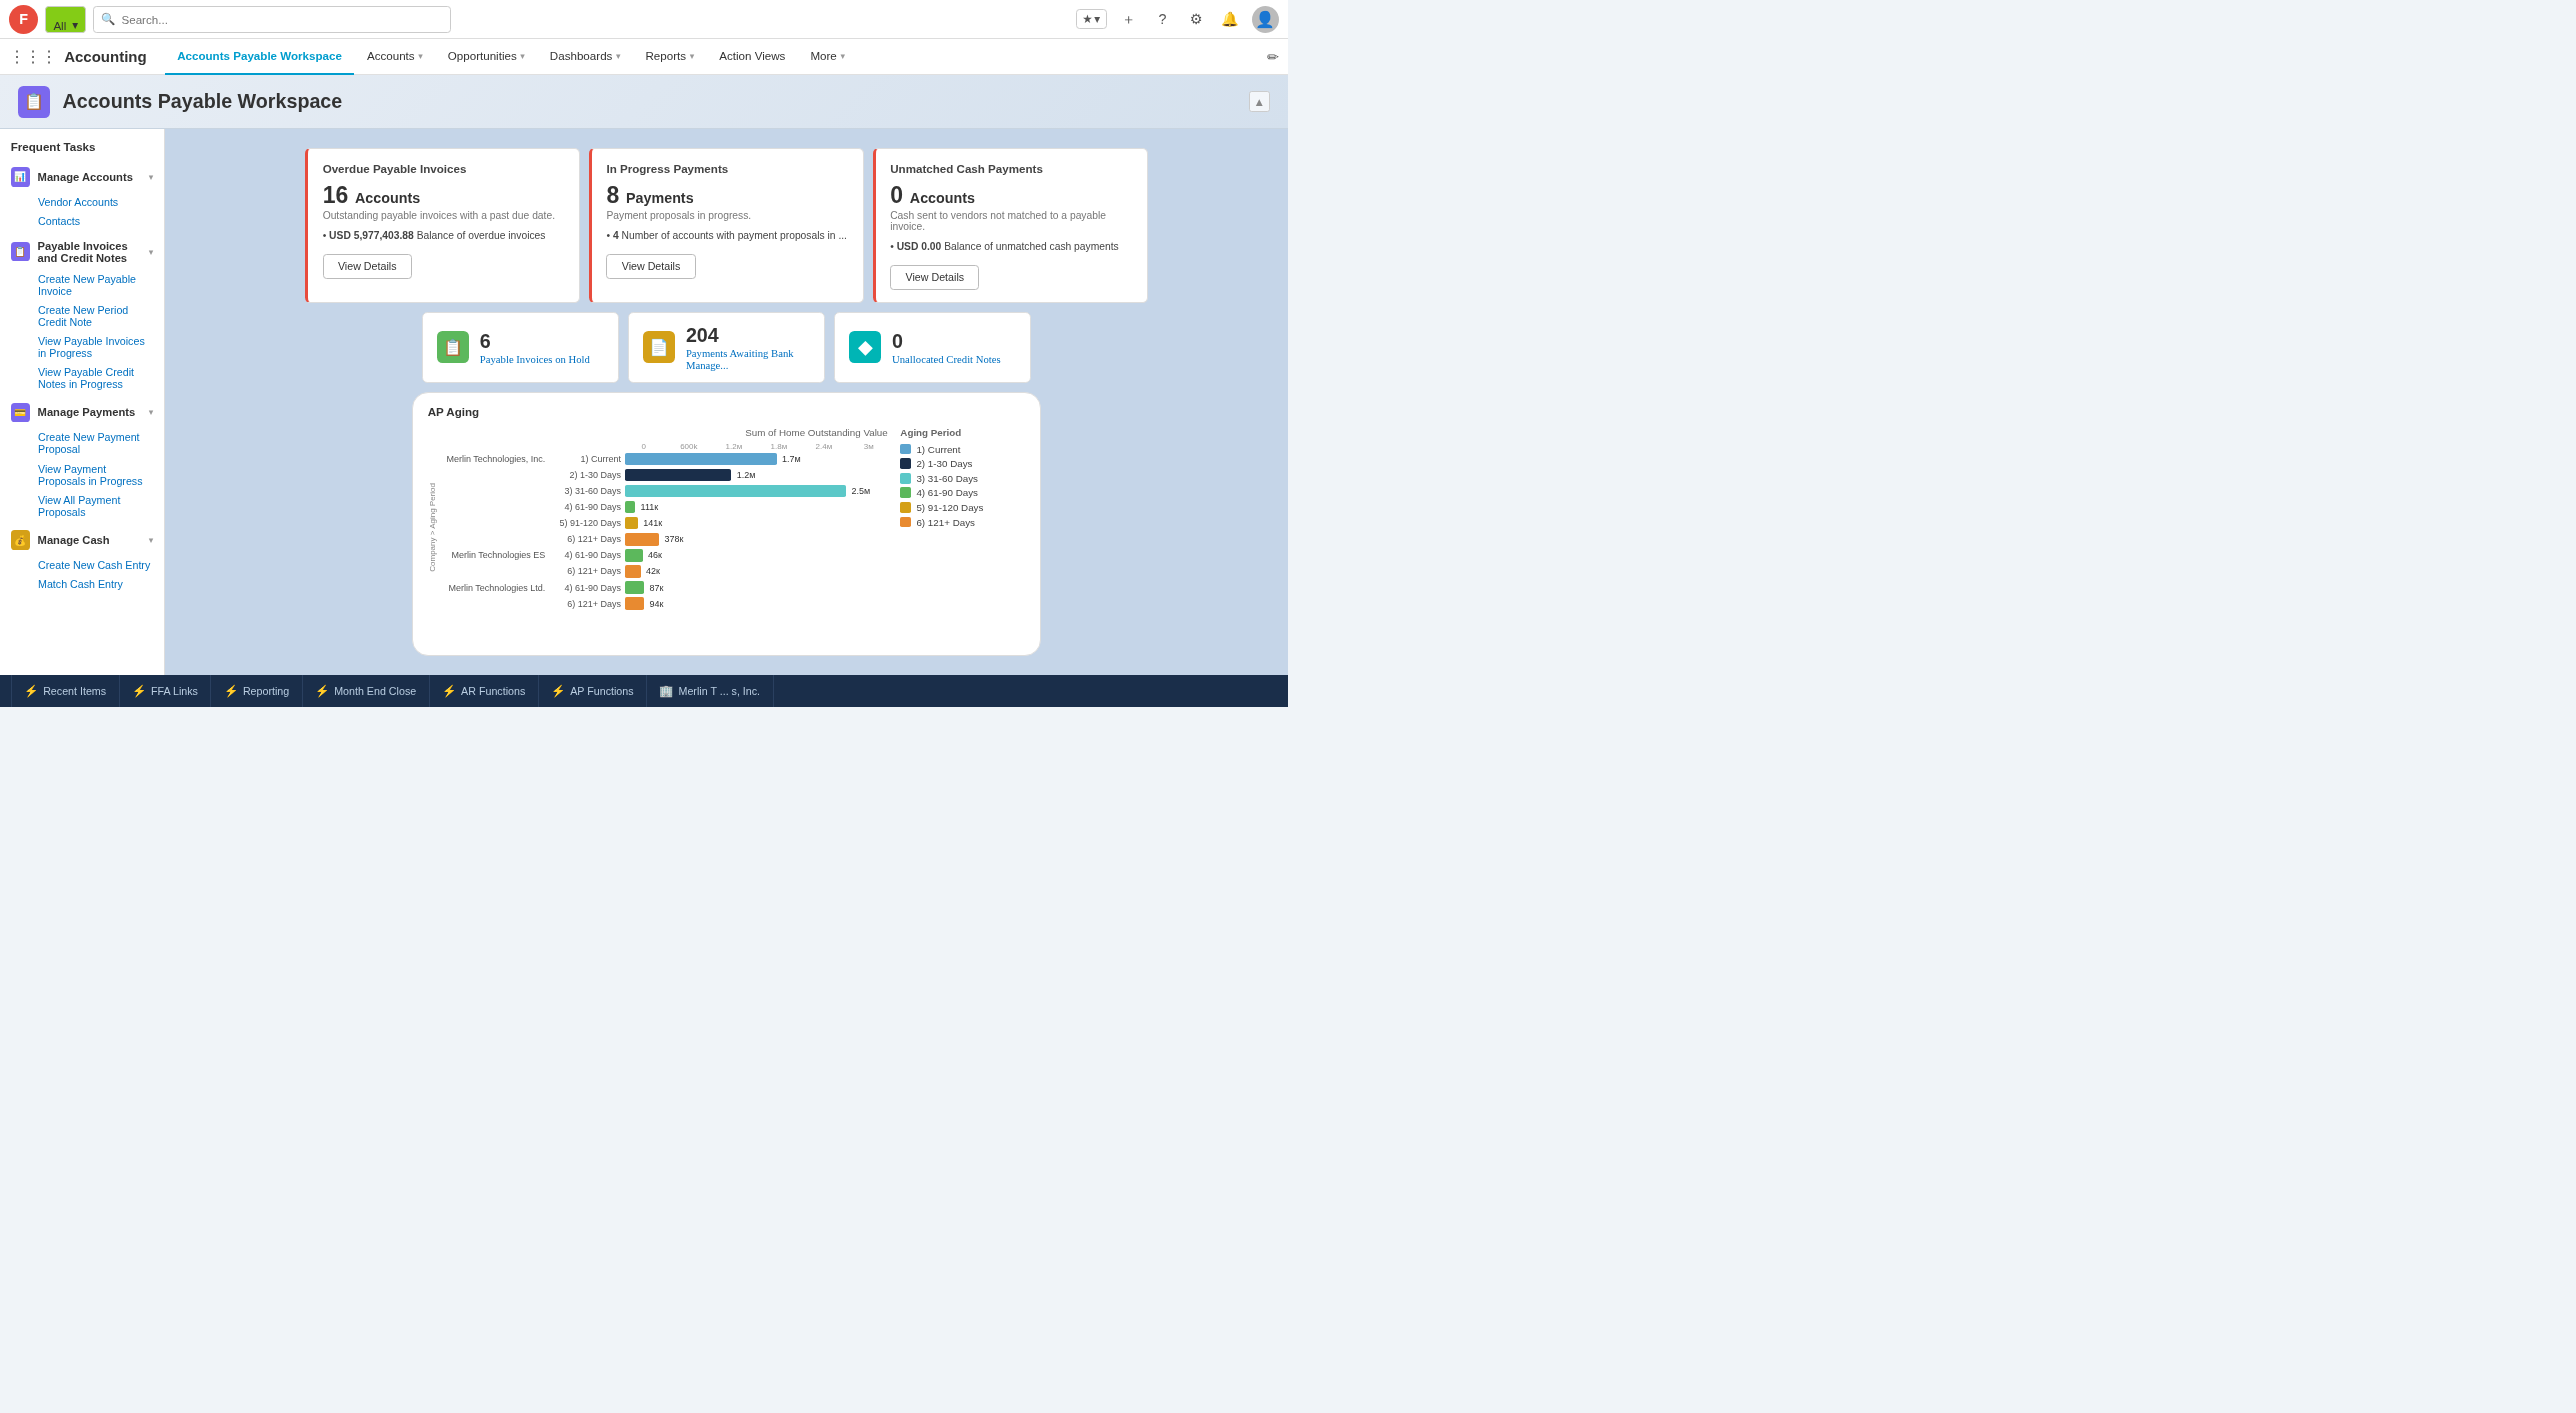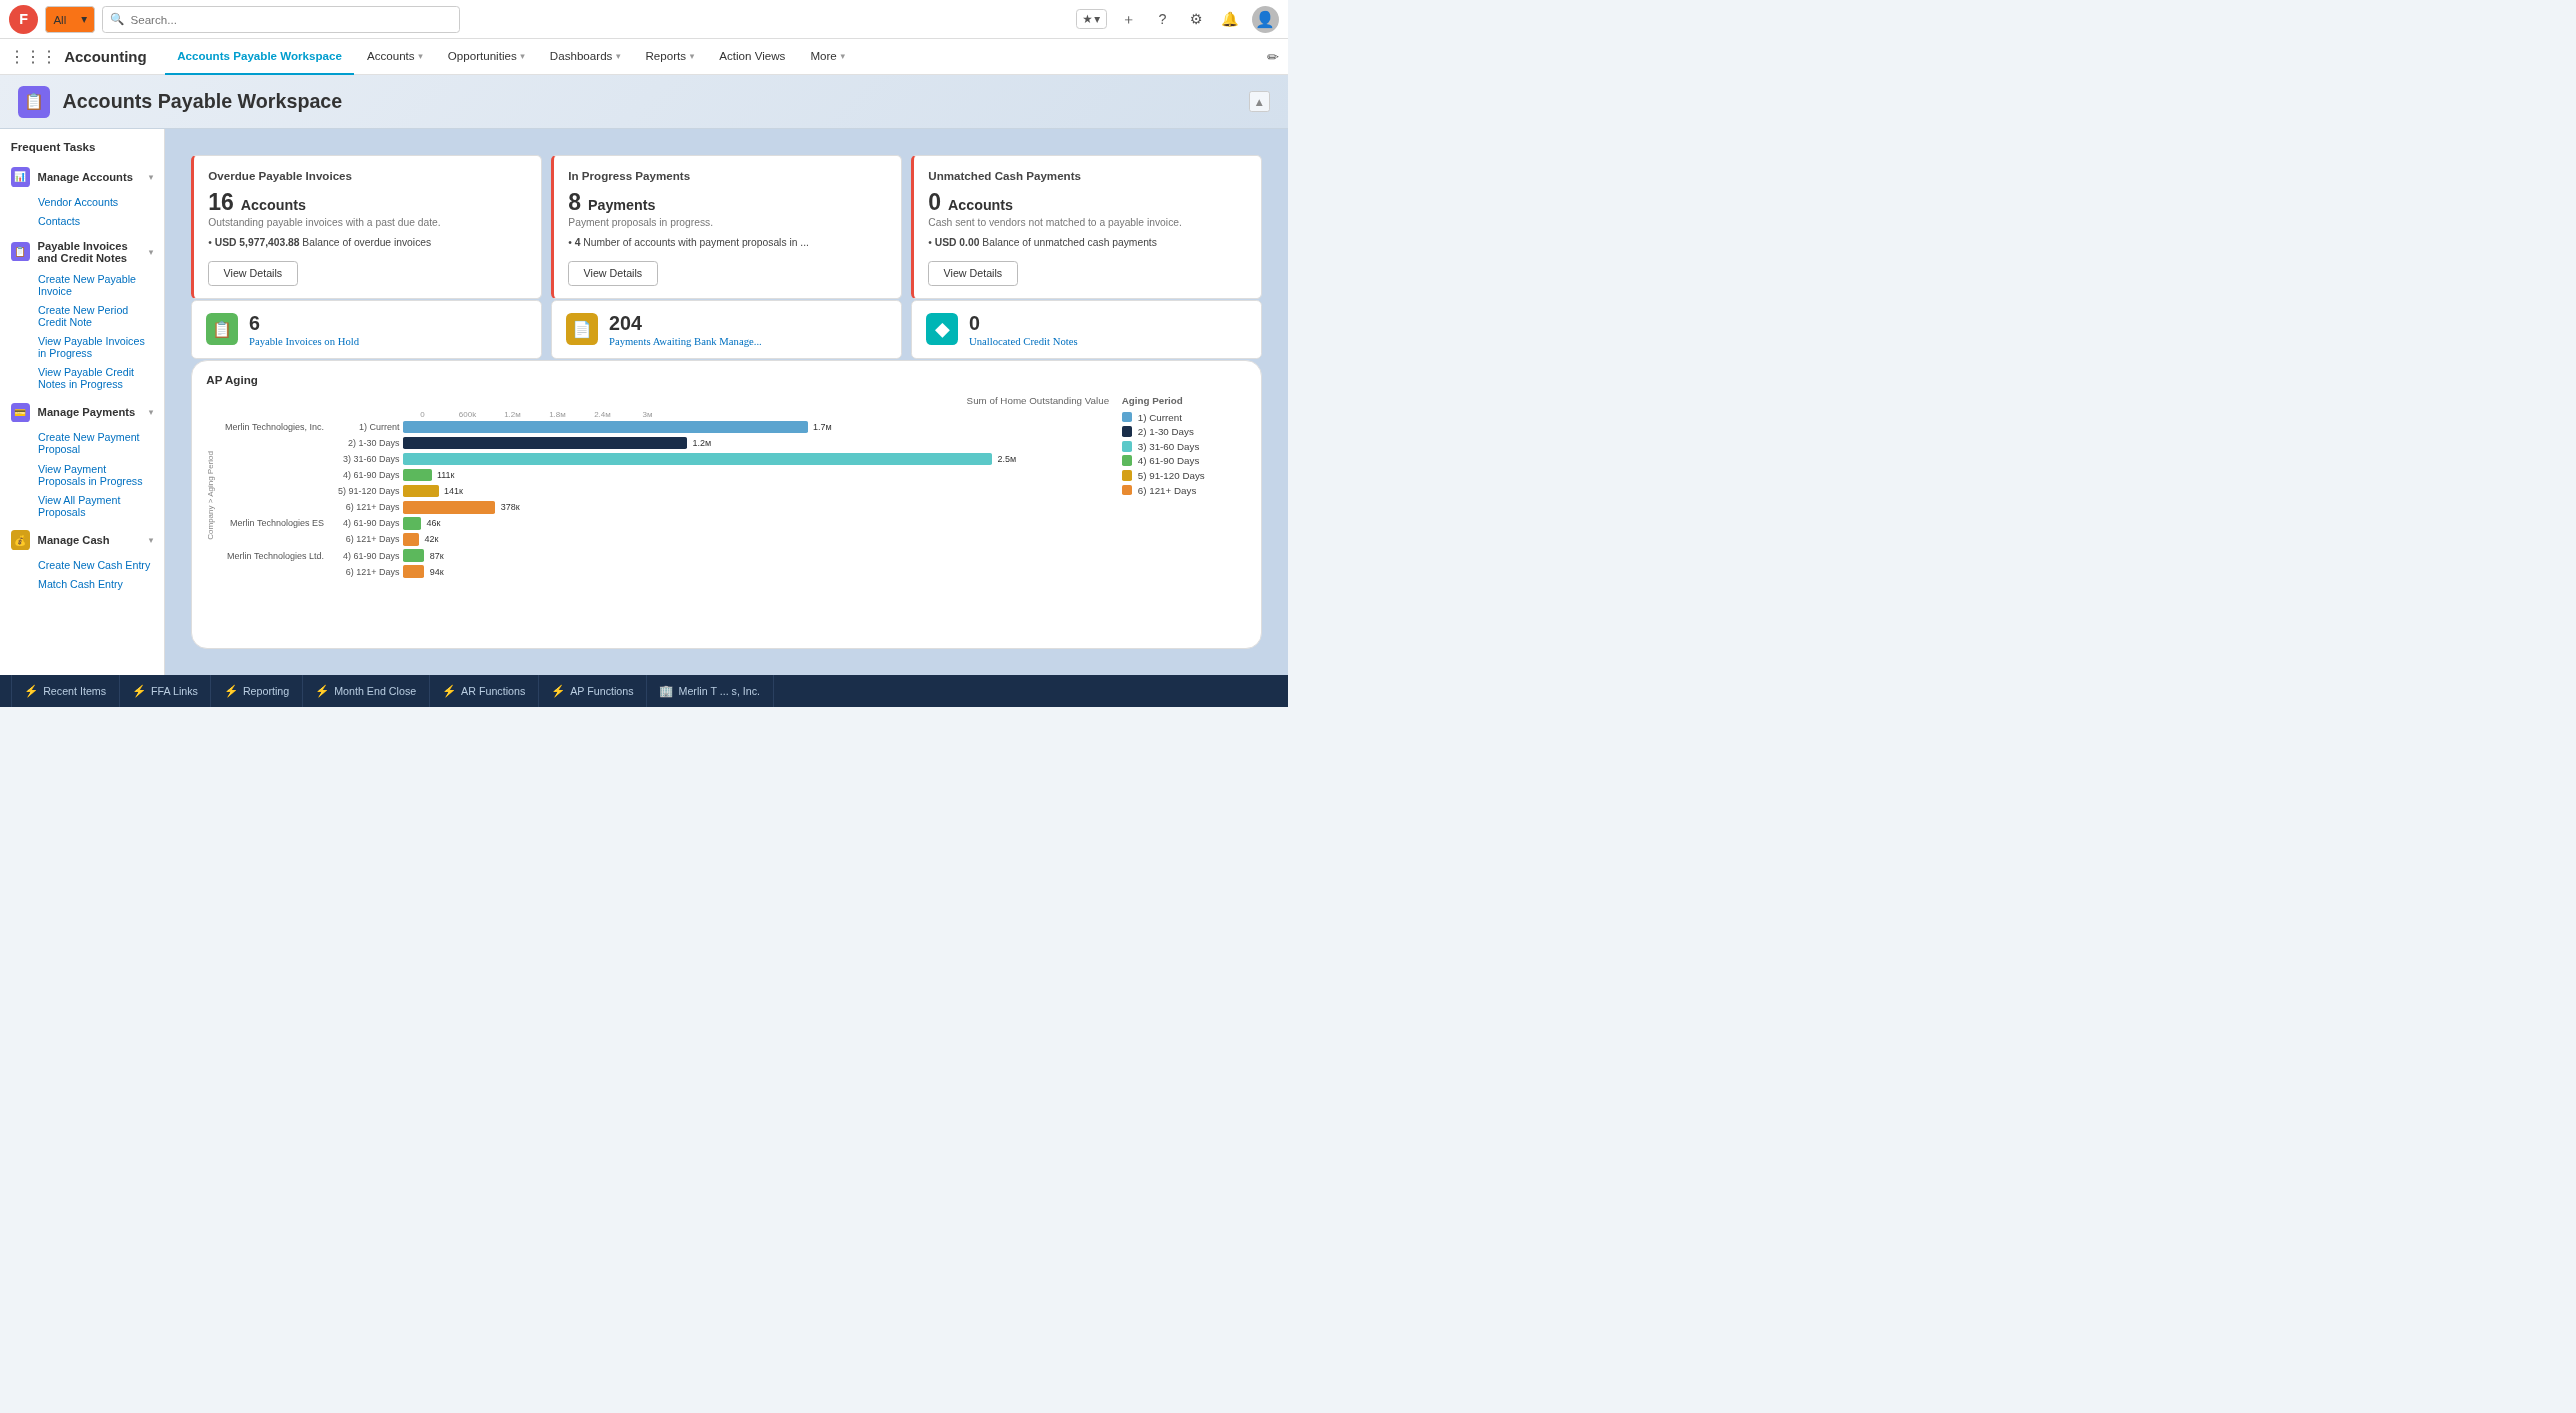--- a/index.html
+++ b/index.html
@@ -3,21 +3,21 @@
   <meta charset="utf-8">
   <style>
     * { box-sizing: border-box; margin: 0; padding: 0; }
     body { font-family: -apple-system, BlinkMacSystemFont, 'Segoe UI', Arial, sans-serif; font-size: 11.6px; background: #f0f4f8; color: #333; overflow: hidden; width: 1288px; height: 707px; }
 
     
     .top-bar { display: flex; align-items: center; height: 39px; background: #fff; border-bottom: 0.9px solid #ddd; padding: 0 9px; gap: 7.2px; }
     .logo-circle { width: 29px; height: 29px; border-radius: 50%; background: #e84c3d; display: flex; align-items: center; justify-content: center; color: white; font-size: 14.3px; font-weight: bold; flex-shrink: 0; }
     .search-bar { display: flex; align-items: center; flex: 1; max-width: 358px; height: 27px; border: 0.9px solid #ccc; border-radius: 3.6px; padding: 0 7.2px; gap: 5.4px; background: #fff; }
     .search-bar input { border: none; outline: none; flex: 1; font-size: 11.6px; }
-    .search-all { display: flex; align-items: center; gap: 15px; padding: 0 7.2px; height: 27px; border: 0.9px solid #ccc; border-radius: 3.6px; font-size: 11.6px; cursor: pointer; white-space: nowrap; background: #f97316; }
+    .search-all { display: flex; align-items: flex-end; gap: 6px; padding: 0 7.2px; height: 27px; border: 0.9px solid #ccc; border-radius: 3.6px; font-size: 11.6px; cursor: pointer; white-space: nowrap; background: #84cc16; }
     .top-right { display: flex; align-items: center; gap: 10.7px; margin-left: auto; }
     .top-icon { width: 23px; height: 23px; display: flex; align-items: center; justify-content: center; cursor: pointer; color: #555; font-size: 14.3px; }
     .avatar { width: 27px; height: 27px; border-radius: 50%; background: #bbb; overflow: hidden; display: flex; align-items: center; justify-content: center; }
     .star-btn { display: flex; align-items: center; border: 0.9px solid #ccc; border-radius: 3.6px; padding: 1.8px 5.4px; gap: 1.8px; cursor: pointer; font-size: 11.6px; color: #555; background: #fff; }
 
     
     .nav-bar { display: flex; align-items: center; height: 36px; background: #fff; border-bottom: 1.8px solid #e0e0e0; padding: 0 9px; gap: 0; }
     .grid-icon { color: #555; font-size: 16px; margin-right: 7.2px; cursor: pointer; }
     .app-title { font-size: 15px; font-weight: 600; color: #333; margin-right: 18px; }
     .nav-item { display: flex; align-items: center; height: 36px; padding: 0 12.5px; font-size: 11.6px; color: #333; cursor: pointer; border-bottom: 2.7px solid transparent; white-space: nowrap; gap: 3.6px; }
@@ -39,21 +39,21 @@
     .sidebar-title { font-size: 11.6px; font-weight: 700; color: #333; padding: 0 10.7px 9px; }
     .sidebar-section { margin-bottom: 3.6px; }
     .sidebar-section-header { display: flex; align-items: center; padding: 5.4px 10.7px; cursor: pointer; gap: 7.2px; }
     .sidebar-section-icon { width: 19.7px; height: 19.7px; border-radius: 3.6px; background: #7b68ee; display: flex; align-items: center; justify-content: center; color: white; font-size: 9.8px; flex-shrink: 0; }
     .sidebar-section-icon.gold { background: #d4a017; }
     .sidebar-section-label { font-size: 11.2px; font-weight: 600; color: #333; flex: 1; }
     .sidebar-chevron { color: #999; font-size: 9px; }
     .sidebar-sub-item { padding: 3.6px 10.7px 3.6px 38px; font-size: 10.7px; color: #0070c0; cursor: pointer; }
 
     
-    .content-area { flex: 1; overflow-y: auto; padding: 26px; display: flex; flex-direction: column; gap: 1px; }
+    .content-area { flex: 1; overflow-y: auto; padding: 19px; display: flex; flex-direction: column; gap: 9px; align-items: center; }
 
     
     .cards-row { display: flex; gap: 9px; }
     .card { background: #fff; border-radius: 5.4px; border: 0.9px solid #ddd; flex: 1; padding: 12.5px 14.3px; }
     .card.alert { border-left: 3.6px solid #e84c3d; }
     .card-title { font-size: 11.6px; font-weight: 600; color: #444; margin-bottom: 7.2px; }
     .card-number { font-size: 23px; font-weight: 700; color: #333; display: inline; }
     .card-number-label { font-size: 14.3px; font-weight: 600; color: #333; display: inline; margin-left: 3.6px; }
     .card-desc { font-size: 10.3px; color: #777; margin-bottom: 9px; margin-top: 1.8px; }
     .card-detail { font-size: 10.3px; color: #444; margin: 3.6px 0; }

